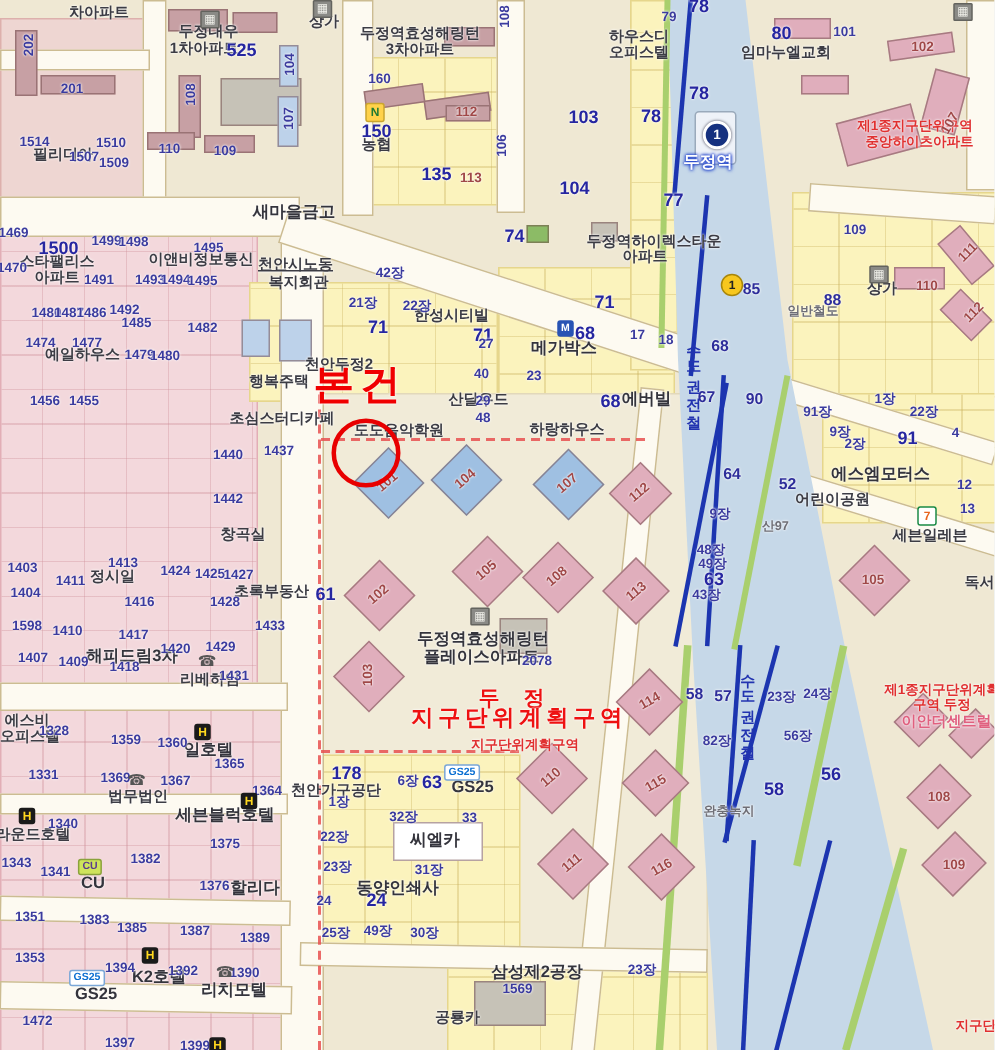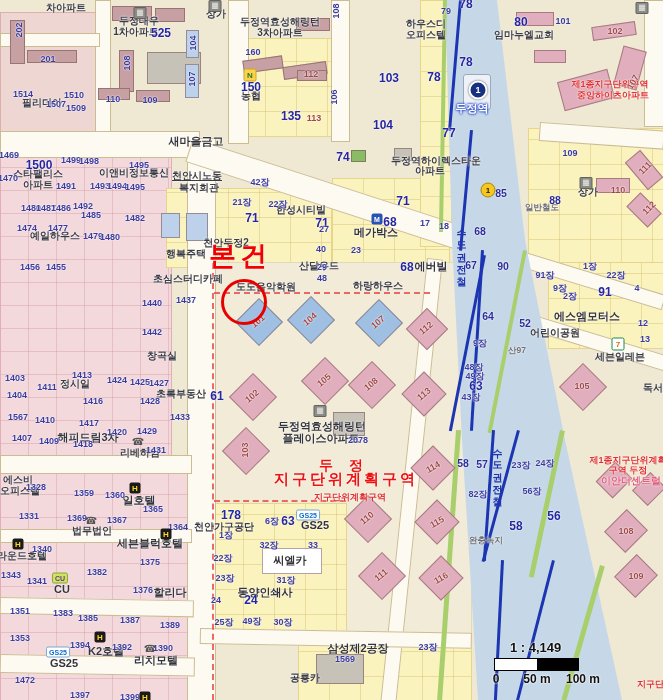--- a/index.html
+++ b/index.html
@@ -70,30 +70,20 @@
     text-shadow:0 0 2px #fff,0 0 2px #fff;}
   .sb-t0{left:10px;} .sb-t50{left:51px;} .sb-t100{left:97px;}
 </style>
 </head>
 <body>
 
 <div id="map">
   <div id="corridor"></div>
   <div id="platform"></div>
   <div id="ring" style="left: 221px; top: 279px; width: 40px; height: 40px;"></div>
-  <div id="scalebar">
-    <div class="sb-ratio">1 : 4,149</div>
-    <div class="sb-bar">
-      <span class="sb-white"></span>
-      <span class="sb-black"></span>
-    </div>
-    <span class="sb-t sb-t0">0</span>
-    <span class="sb-t sb-t50">50 m</span>
-    <span class="sb-t sb-t100">100 m</span>
-  </div>
 <div class="zone zone-pink2" style="left: 0px; top: 12px; width: 98px; height: 118px;"></div>
     <div class="zone zone-pink" style="left: 0px; top: 140px; width: 170px; height: 325px;"></div>
     <div class="zone zone-pink" style="left: 0px; top: 468px; width: 196px; height: 232px;"></div>
     <div class="zone zone-yellow" style="left: 234px; top: 38px; width: 100px; height: 97px;"></div>
     <div class="zone zone-yellow" style="left: 166px; top: 188px; width: 164px; height: 78px;"></div>
     <div class="zone zone-yellow" style="left: 332px; top: 178px; width: 116px; height: 95px;"></div>
     <div class="zone zone-yellow" style="left: 420px; top: 0px; width: 30px; height: 245px;"></div>
     <div class="zone zone-cream2" style="left: 214px; top: 262px; width: 256px; height: 378px;"></div>
     <div class="zone zone-yellow" style="left: 212px; top: 503px; width: 133px; height: 135px;"></div>
     <div class="zone zone-yellow" style="left: 298px; top: 636px; width: 172px; height: 64px;"></div>
@@ -294,21 +284,21 @@
     <div class="lbl n" style="left: 30px; top: 267px; transform: translate(-50%, -50%) rotate(0deg);">1456</div>
     <div class="lbl n" style="left: 56px; top: 267px; transform: translate(-50%, -50%) rotate(0deg);">1455</div>
     <div class="lbl n" style="left: 186px; top: 300px; transform: translate(-50%, -50%) rotate(0deg);">1437</div>
     <div class="lbl n" style="left: 152px; top: 303px; transform: translate(-50%, -50%) rotate(0deg);">1440</div>
     <div class="lbl n" style="left: 152px; top: 332px; transform: translate(-50%, -50%) rotate(0deg);">1442</div>
     <div class="lbl n" style="left: 15px; top: 378px; transform: translate(-50%, -50%) rotate(0deg);">1403</div>
     <div class="lbl n" style="left: 47px; top: 387px; transform: translate(-50%, -50%) rotate(0deg);">1411</div>
     <div class="lbl n" style="left: 82px; top: 375px; transform: translate(-50%, -50%) rotate(0deg);">1413</div>
     <div class="lbl n" style="left: 17px; top: 395px; transform: translate(-50%, -50%) rotate(0deg);">1404</div>
     <div class="lbl n" style="left: 93px; top: 401px; transform: translate(-50%, -50%) rotate(0deg);">1416</div>
-    <div class="lbl n" style="left: 18px; top: 417px; transform: translate(-50%, -50%) rotate(0deg);">1567</div>
+    <div class="lbl n" style="left: 18px; top: 417px; transform: translate(-50%, -50%) rotate(0deg);">1598</div>
     <div class="lbl n" style="left: 45px; top: 420px; transform: translate(-50%, -50%) rotate(0deg);">1410</div>
     <div class="lbl n" style="left: 89px; top: 423px; transform: translate(-50%, -50%) rotate(0deg);">1417</div>
     <div class="lbl n" style="left: 117px; top: 380px; transform: translate(-50%, -50%) rotate(0deg);">1424</div>
     <div class="lbl n" style="left: 140px; top: 382px; transform: translate(-50%, -50%) rotate(0deg);">1425</div>
     <div class="lbl n" style="left: 159px; top: 383px; transform: translate(-50%, -50%) rotate(0deg);">1427</div>
     <div class="lbl n" style="left: 150px; top: 401px; transform: translate(-50%, -50%) rotate(0deg);">1428</div>
     <div class="lbl n" style="left: 180px; top: 417px; transform: translate(-50%, -50%) rotate(0deg);">1433</div>
     <div class="lbl n" style="left: 147px; top: 431px; transform: translate(-50%, -50%) rotate(0deg);">1429</div>
     <div class="lbl n" style="left: 117px; top: 432px; transform: translate(-50%, -50%) rotate(0deg);">1420</div>
     <div class="lbl n" style="left: 83px; top: 444px; transform: translate(-50%, -50%) rotate(0deg);">1418</div>

